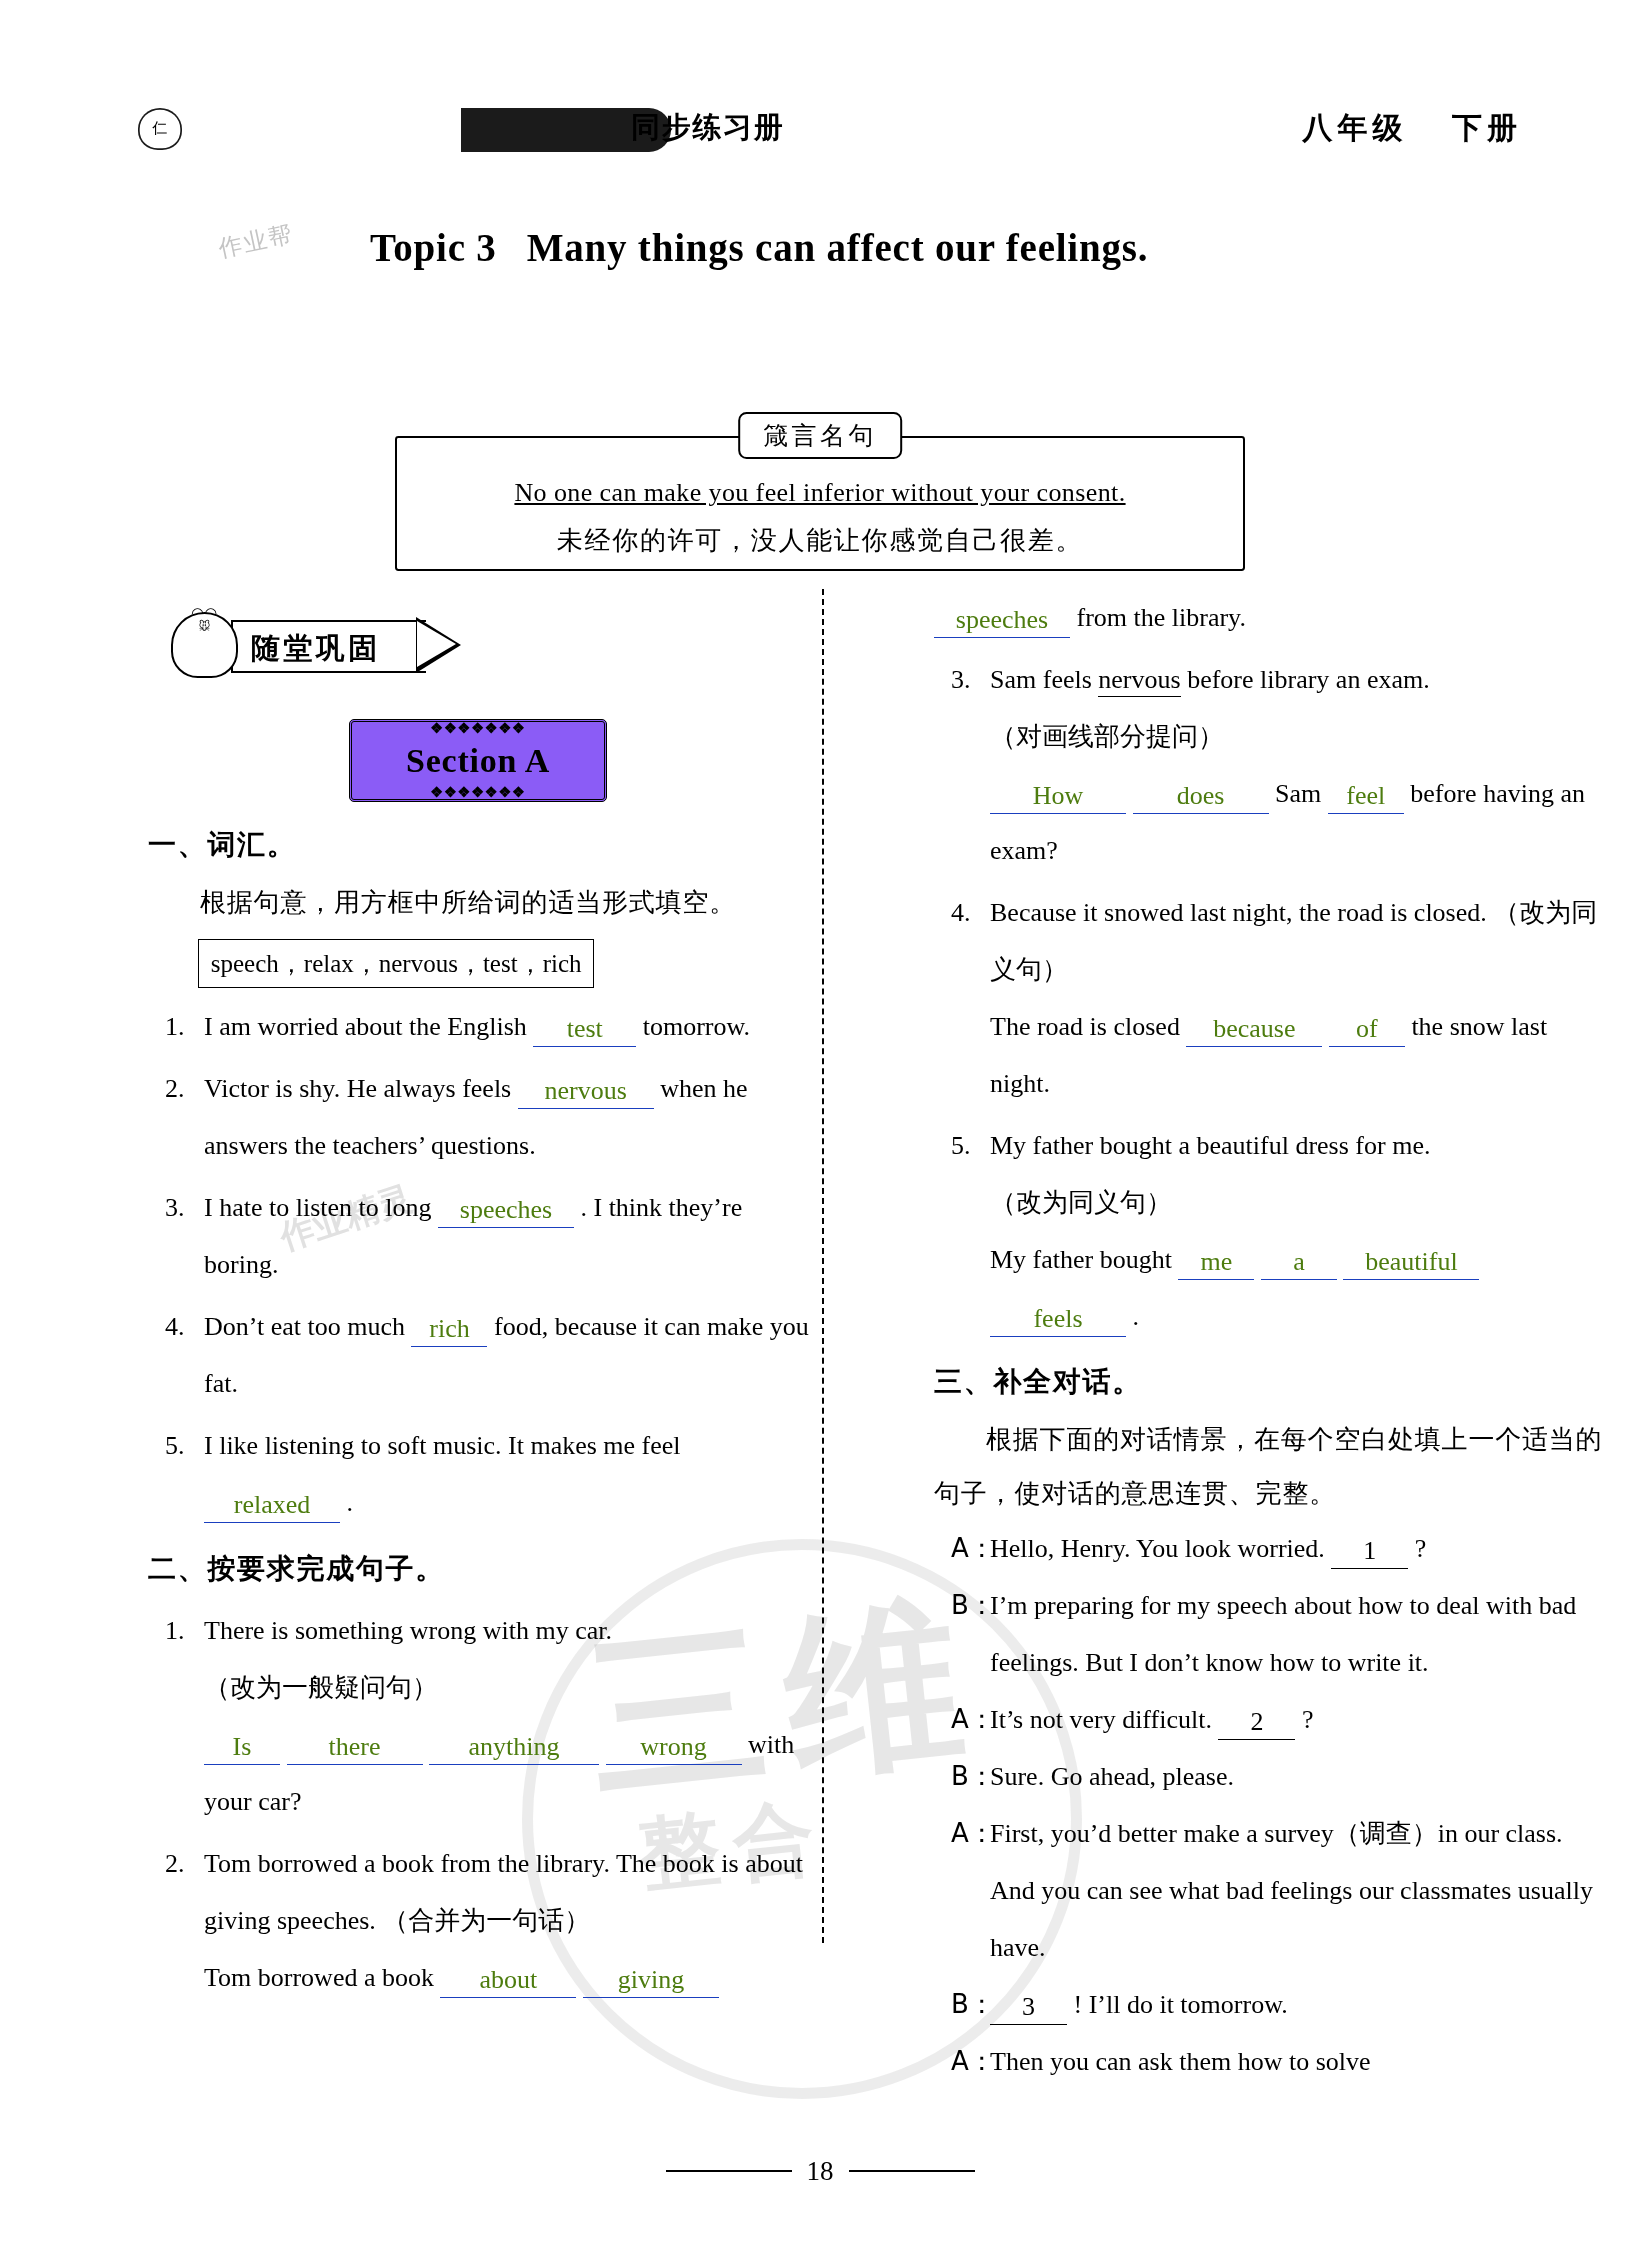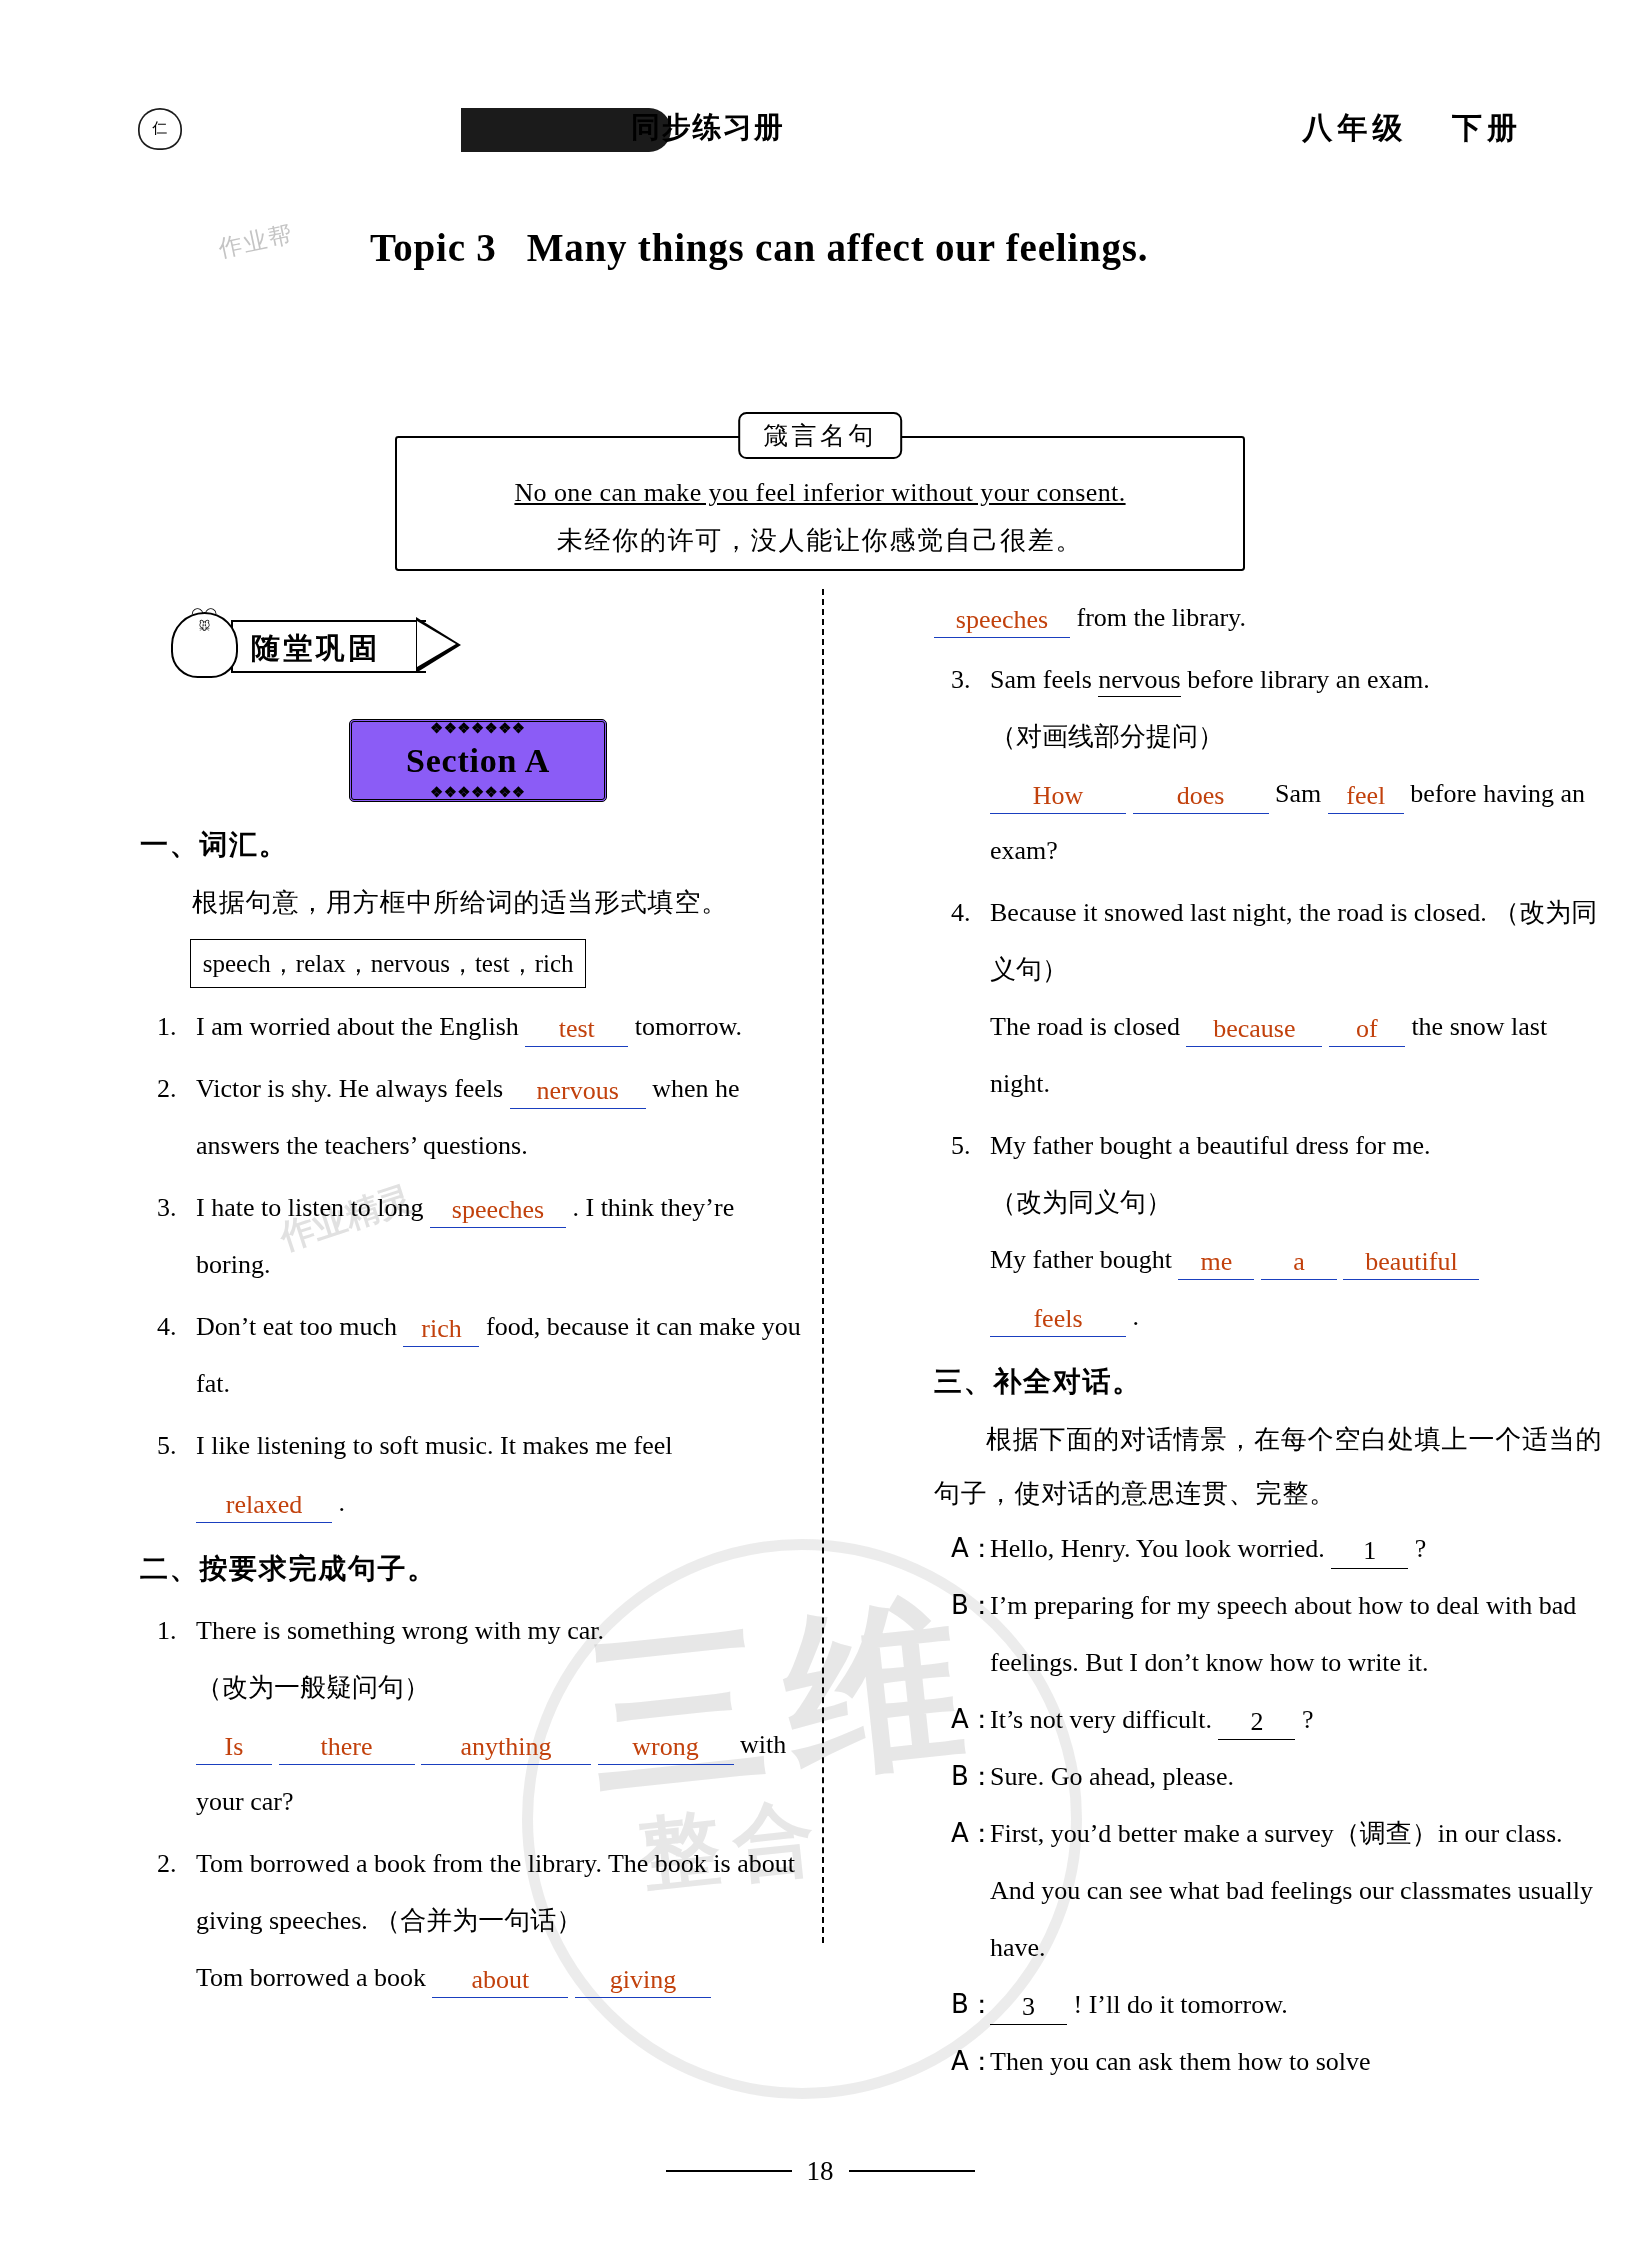--- a/index.html
+++ b/index.html
@@ -263,21 +263,21 @@
   .section-a::after { bottom: -1.7px; }
 
   
   .col {
     position: absolute;
     top: 808px;
     width: 673px;
     font-size: 26px;
     line-height: 57px;
   }
-  .col-left { left: 140px; }
+  .col-left { left: 148px; }
   .col-right { left: 934px; top: 589px; }
   .divider {
     position: absolute;
     left: 822px;
     top: 589px;
     width: 0;
     height: 1354px;
     border-left: 2.5px dashed #000;
   }
 
@@ -310,21 +310,21 @@
     margin-top: 5px;
     line-height: 57px;
   }
   .item .num {
     position: absolute;
     left: 17px;
     top: 0;
   }
   .ans {
     display: inline-block;
-    color: #c2410c;
+    color: #4d7c0f;
     border-bottom: 1.7px solid #1a3fbf;
     min-width: 93px;
     text-align: center;
     line-height: 34px;
     padding: 0 5px;
     vertical-align: -1.7px;
   }
   .ans.w-s { min-width: 66px; }
   .ans.w-m { min-width: 126px; }
   .ans.w-l { min-width: 160px; }

